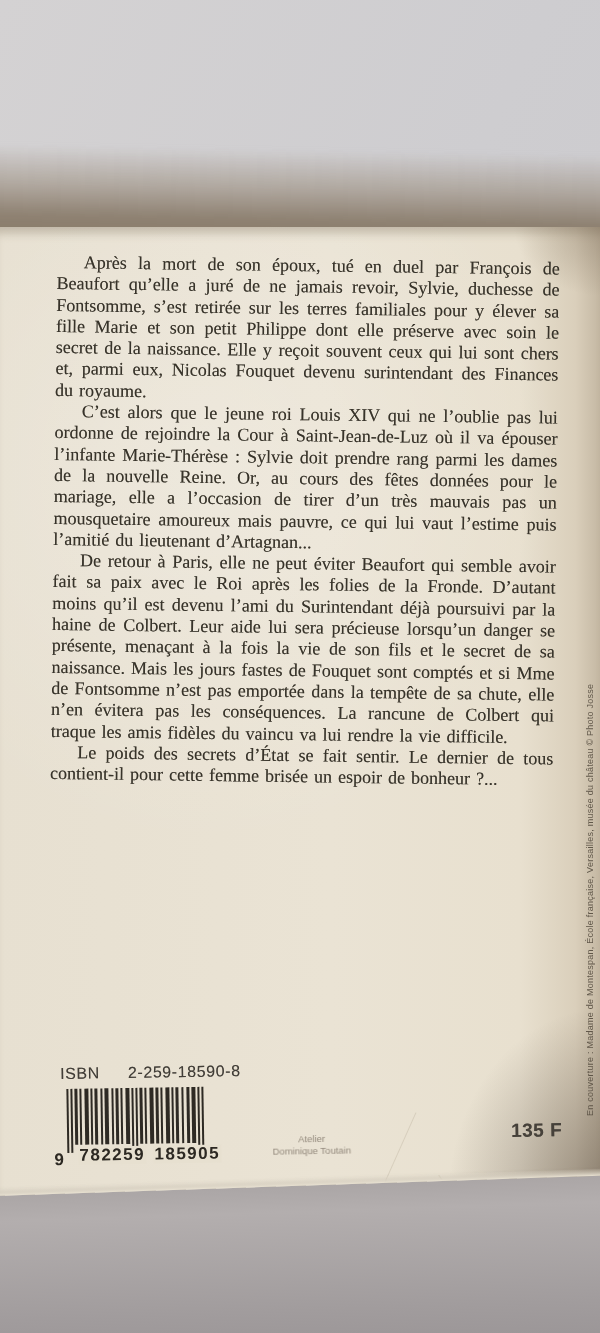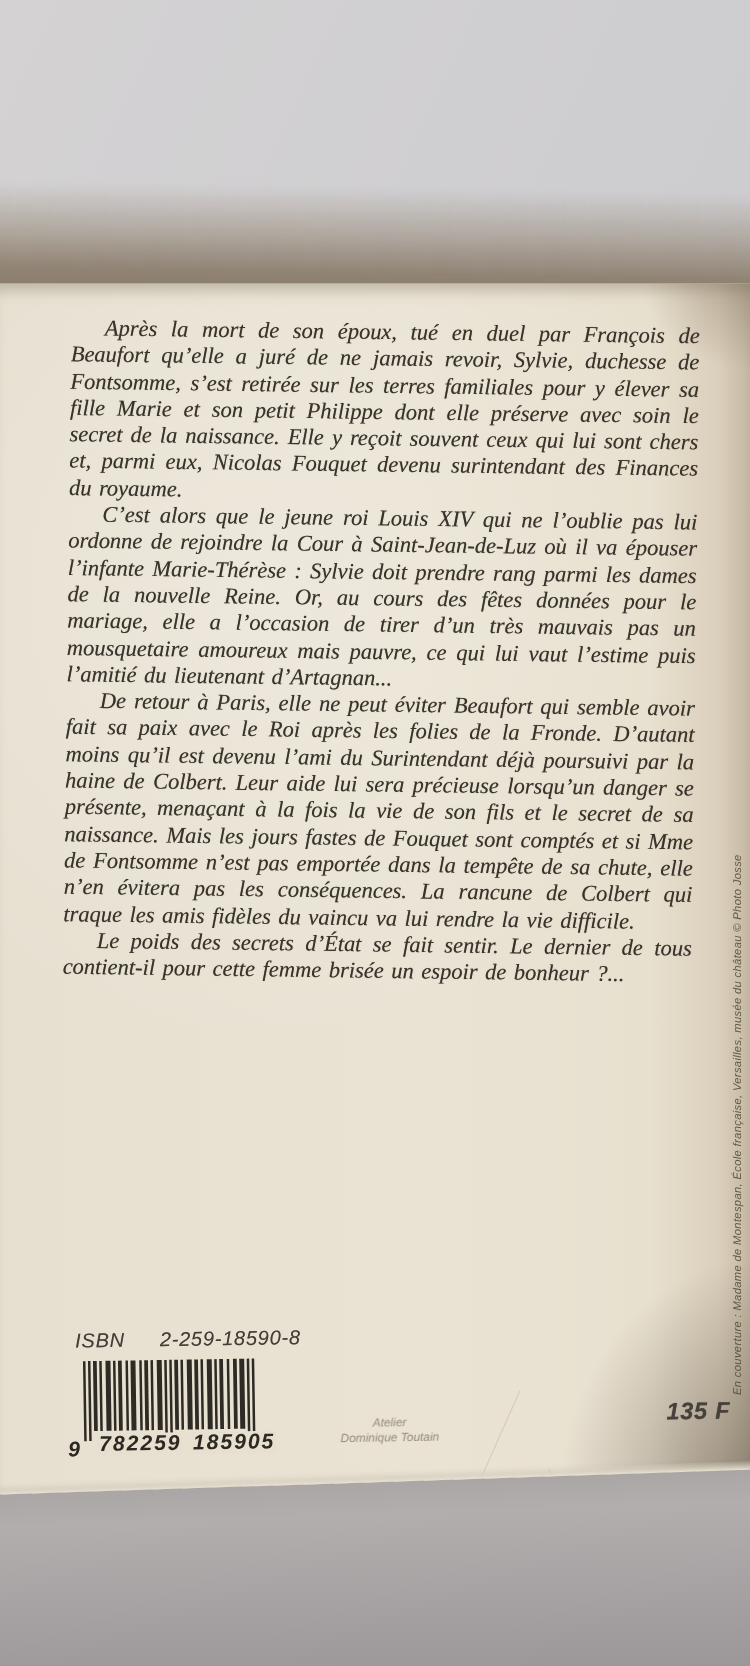--- a/index.html
+++ b/index.html
@@ -7,21 +7,20 @@
     width: 600px; height: 1333px;
     overflow: hidden;
     background: #cfcdd0;
     font-family: "Liberation Sans", sans-serif;
   }
   .photo {
     position: relative;
     width: 600px; height: 1333px;
     overflow: hidden;
     background: linear-gradient(115deg, #d4d2d3 0%, #cecdd0 45%, #c9c8cc 100%);
-    font-style: italic;
   }
   
   .shadow-band {
     position: absolute;
     left: -20px; right: -20px;
     top: 150px; height: 100px;
     background: linear-gradient(to bottom,
       rgba(170,160,148,0) 0%,
       rgba(150,136,119,0.55) 38%,
       rgba(137,123,106,0.92) 70%,
@@ -139,21 +138,20 @@
     filter: blur(0.35px);
   }
   .price {
     position: absolute;
     left: 510px; top: 62px;
     font-size: 19px;
     font-weight: 700;
     letter-spacing: 0.5px;
     color: #46413a;
     text-shadow: 0 0 0.6px rgba(70,65,58,0.5);
-    margin-left: 22px;
   }
 
   
   .credit-vertical {
     position: absolute;
     left: 585px; top: 1116px;
     width: 534px; height: 13px;
     transform: rotate(-90deg);
     transform-origin: top left;
     font-size: 9px;

